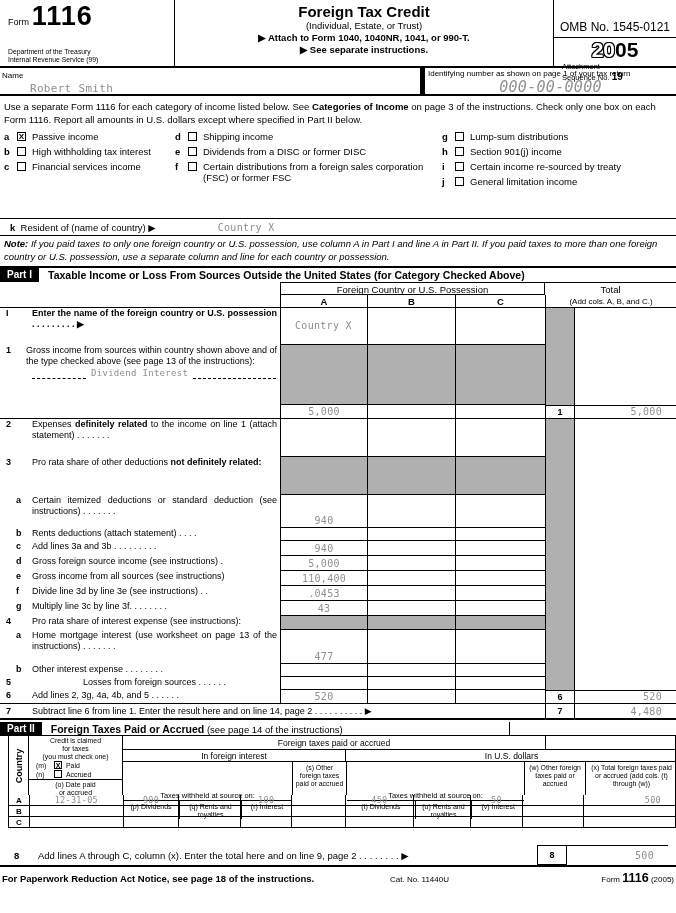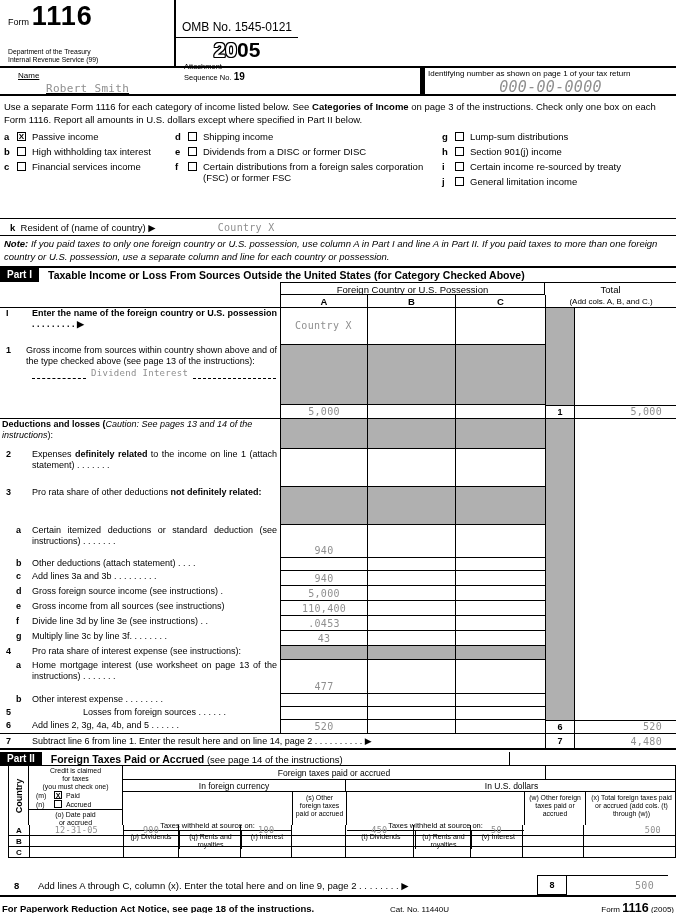--- a/index.html
+++ b/index.html
@@ -23,21 +23,21 @@
   .t2 { font-size:9.5px; }
   .t3 { font-size:9.5px; font-weight:bold; margin-top:1px; }
   .hdr-right { width:123px; border-left:1px solid #000; text-align:center; display:flex; flex-direction:column; }
   .omb { font-size:12px; padding:20px 0 3px 0; border-bottom:1px solid #000; }
   .year { font-size:21px; font-weight:bold; line-height:24px; }
   .yr-out { color:#fff; text-shadow:-1px -1px 0 #000,1px -1px 0 #000,-1px 1px 0 #000,1px 1px 0 #000,-1px 0 0 #000,1px 0 0 #000,0 -1px 0 #000,0 1px 0 #000; }
   .attach { text-align:left; font-size:7.5px; padding-left:8px; line-height:1.25; }
   .seq-no { font-size:10px; font-weight:bold; }
 
   .namerow { display:flex; height:28px; border-bottom:2px solid #000; }
-  .name-l { flex:1; padding:1px 0 0 18px;text-decoration:underline; }
+  .name-l { flex:1; padding:1px 0 0 2px; }
   .tinylbl { font-size:8px; }
   .name-val { font-size:11px; padding-left:28px; margin-top:2px; }
   .name-r { width:256px; border-left:5px solid #000000; padding-top:1px; text-align:center; }
   .name-r .tinylbl { display:block; text-align:left; padding-left:3px; }
   .id-val { font-size:15px; font-style:italic; }
 
   
   .intro { padding:4px 4px 2px 4px; line-height:1.38; }
   .cats { display:flex; padding:4px 0 0 4px; height:80px; margin-bottom:10px; }
   .catcol1{width:171px} .catcol2{width:267px} .catcol3{flex:1}
@@ -137,20 +137,26 @@
 
   <div class="hdr">
     <div class="hdr-left">
       <div><span class="form-lbl">Form</span>
         <span class="form-num">1116</span></div>
       <div class="agency">
         <div>Department of the Treasury</div>
         <div>Internal Revenue Service    (99)</div>
       </div>
     </div>
+    <div class="hdr-mid">
+      <div class="t1">Foreign Tax Credit</div>
+      <div class="t2">(Individual, Estate, or Trust)</div>
+      <div class="t3">▶ Attach to Form 1040, 1040NR, 1041, or 990-T.</div>
+      <div class="t3">▶ See separate instructions.</div>
+    </div>
     <div class="hdr-right">
       <div class="omb">OMB No. 1545-0121</div>
       <div class="year"><span class="yr-out">20</span><span>05</span></div>
       <div class="attach">
         <span>Attachment</span><br>
         <span>Sequence No.</span>
         <span class="seq-no">19</span>
       </div>
     </div>
   </div>
@@ -286,71 +292,61 @@
 
     <div class="prow hrf" style="height:14px">
       <div class="lab"></div>
       <div class="cA val hw">5,000</div>
       <div class="cB"></div>
       <div class="cC"></div>
       <div class="nm val boxtb">1</div>
       <div class="tt val hw boxtb">5,000</div>
     </div>
 
-    <div class="prow hr" style="height:30px">
-      <div class="lab" style="padding-left:2px">
-          <span class="lt" style="text-align:left"><span class="bold">Deductions and losses (</span><span class="it">Caution: See pages 13 and 14 of the instructions</span><span>):</span></span>
+
+    <div class="prow hr" style="height:38px">
+      <div class="lab">
+          <span class="ln">2</span>
+          <span class="lt"><span>Expenses </span><span class="bold">definitely related</span><span> to the income on line 1 (attach statement) .   .   .   .   .   .   .</span></span>
+        </div>
+      <div class="cA"></div>
+      <div class="cB"></div>
+      <div class="cC"></div>
+      <div class="nm shade"></div>
+      <div class="tt"></div>
+    </div>
+
+    <div class="prow hr" style="height:38px">
+      <div class="lab">
+          <span class="ln">3</span>
+          <span class="lt" style="text-align:left"><span>Pro rata share of other deductions </span><span class="bold">not definitely related:</span><span></span></span>
         </div>
       <div class="cA shade"></div>
       <div class="cB shade"></div>
       <div class="cC shade"></div>
       <div class="nm shade"></div>
       <div class="tt"></div>
     </div>
 
-    <div class="prow hr" style="height:38px">
-      <div class="lab">
-          <span class="ln">2</span>
-          <span class="lt"><span>Expenses </span><span class="bold">definitely related</span><span> to the income on line 1 (attach statement) .   .   .   .   .   .   .</span></span>
-        </div>
-      <div class="cA"></div>
-      <div class="cB"></div>
-      <div class="cC"></div>
-      <div class="nm shade"></div>
-      <div class="tt"></div>
-    </div>
-
-    <div class="prow hr" style="height:38px">
-      <div class="lab">
-          <span class="ln">3</span>
-          <span class="lt" style="text-align:left"><span>Pro rata share of other deductions </span><span class="bold">not definitely related:</span><span></span></span>
-        </div>
-      <div class="cA shade"></div>
-      <div class="cB shade"></div>
-      <div class="cC shade"></div>
-      <div class="nm shade"></div>
-      <div class="tt"></div>
-    </div>
-
     <div class="prow hr" style="height:33px">
       <div class="lab">
           <span class="ln ln2">a</span>
           <span class="lt">Certain itemized deductions or standard deduction (see instructions) .   .   .   .   .   .   .</span>
         </div>
       <div class="cA val hw">940</div>
       <div class="cB"></div>
       <div class="cC"></div>
       <div class="nm shade"></div>
       <div class="tt"></div>
     </div>
 
     <div class="prow hr" style="height:13px">
       <div class="lab">
           <span class="ln ln2">b</span>
-          <span class="lt" style="text-align:left">Other deductions (attach statement)  .   .   .   .</span>
+          <span class="lt" style="text-align:left">Rents deductions (attach statement)  .   .   .   .</span>
         </div>
       <div class="cA"></div>
       <div class="cB"></div>
       <div class="cC"></div>
       <div class="nm shade"></div>
       <div class="tt"></div>
     </div>
 
     <div class="prow hr" style="height:15px">
       <div class="lab">
@@ -513,21 +509,21 @@
           <div>(o) Date paid</div>
           <div>or accrued</div>
         </div>
       </div>
       <div class="p2r">
         <div class="l1">
           <div class="l1-ft">Foreign taxes paid or accrued</div>
           <div class="l1-e"></div>
         </div>
         <div class="l2">
-          <div class="l2-fc">In foreign currency</div>
+          <div class="l2-fc">In foreign interest</div>
           <div class="l2-usd">In U.S. dollars</div>
         </div>
         <div class="l3">
           <div class="whgrp wh-fc">
             <div class="wh-lbl">Taxes withheld at source on:</div>
             <div class="wh-cols">
               <div class="cp">(p) Dividends</div>
               <div class="cq">(q) Rents and royalties</div>
               <div class="cr">(r) Interest</div>
             </div>

